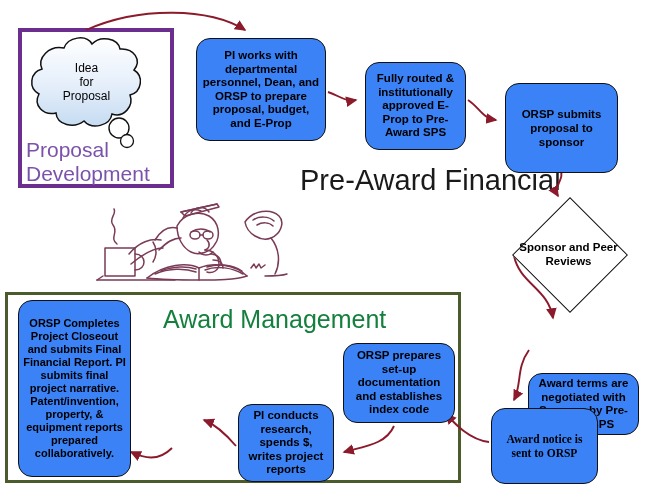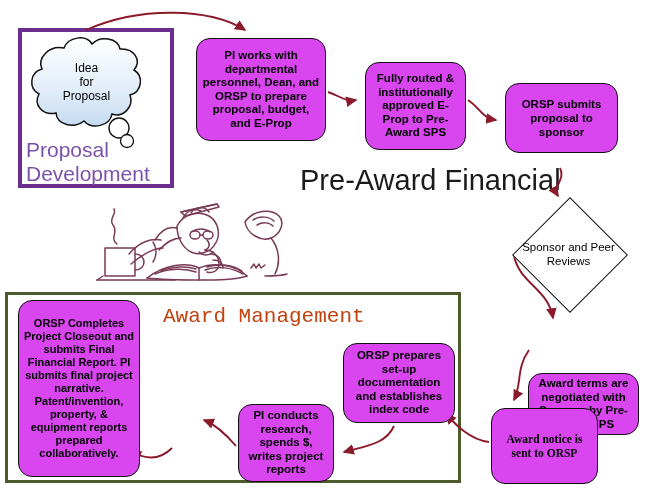--- a/index.html
+++ b/index.html
@@ -54,51 +54,50 @@
     line-height: 24px;
     color: #7B52AB;
   }
   #pre-award-title {
     left: 300px; top: 164px;
     font-size: 29px;
     color: #1a1a1a;
   }
   #award-management-title {
     left: 163px; top: 305px;
-    font-size: 21px;
-    color: #c2410c;
-    font-family: Liberation Mono, monospace;
+    font-size: 25px;
+    color: #15803d;
   }
 
   
   .flow-box {
     position: absolute;
     box-sizing: border-box;
     border: 1.6px solid #111111;
     border-radius: 14px;
-    background: #d946ef;
+    background: #3b82f6;
     display: flex;
     align-items: center;
     justify-content: center;
     text-align: center;
     font-weight: bold;
     color: #000000;
     padding: 3px 4px;
     z-index: 4;
   }
 
   #box-pi-works      { left:196px; top:38px;  width:130px; height:103px; font-size:11.5px; line-height:13.5px; }
   #box-fully-routed  { left:365px; top:62px;  width:101px; height:88px;  font-size:11.5px; line-height:13.5px; }
-  #box-orsp-submits  { left:505px; top:83px;  width:113px; height:70px;  font-size:11.5px; line-height:14px;  }
+  #box-orsp-submits  { left:505px; top:83px;  width:113px; height:90px;  font-size:11.5px; line-height:14px;  }
   #box-award-terms   { left:528px; top:325px; width:111px; height:62px;  font-size:11.5px; line-height:13.5px;margin-top:48px;}
   #box-award-notice  { left:491px; top:408px; width:107px;  height:76px;  font-size:11.5px; line-height:14px;font-family:Liberation Serif, serif;  }
   #box-orsp-prepares { left:343px; top:343px; width:112px; height:80px;  font-size:11.5px; line-height:13.5px;}
   #box-pi-conducts   { left:238px; top:404px; width:96px;  height:78px;  font-size:11.5px; line-height:13.5px;}
   #box-orsp-bills    { left:124px; top:340px; width:77px;  height:105px; font-size:11.5px; line-height:13.5px;}
-  #box-orsp-completes{ left:18px;  top:300px; width:122px; height:177px; font-size:11px;   line-height:13px;  }
+  #box-orsp-completes{ left:18px;  top:300px; width:113px; height:177px; font-size:11px;   line-height:13px;  }
 
   
   #diamond-sponsor-reviews {
     position: absolute;
     left: 512px; top: 197px;
     width: 113px; height: 113px;
     z-index: 4;
   }
   #diamond-sponsor-reviews .dia-shape {
     position: absolute;
@@ -110,21 +109,21 @@
     transform: rotate(45deg);
   }
   #diamond-sponsor-reviews .dia-label {
     position: absolute;
     left: 0; top: 0;
     width: 113px; height: 113px;
     display: flex;
     align-items: center;
     justify-content: center;
     text-align: center;
-    font-weight: normal;
+    font-weight: bold;
     font-size: 11.5px;
     line-height: 14px;
     color: #000000;
   }
 
   
   #thought-cloud {
     position: absolute;
     left: 24px; top: 32px;
     width: 125px; height: 118px;

